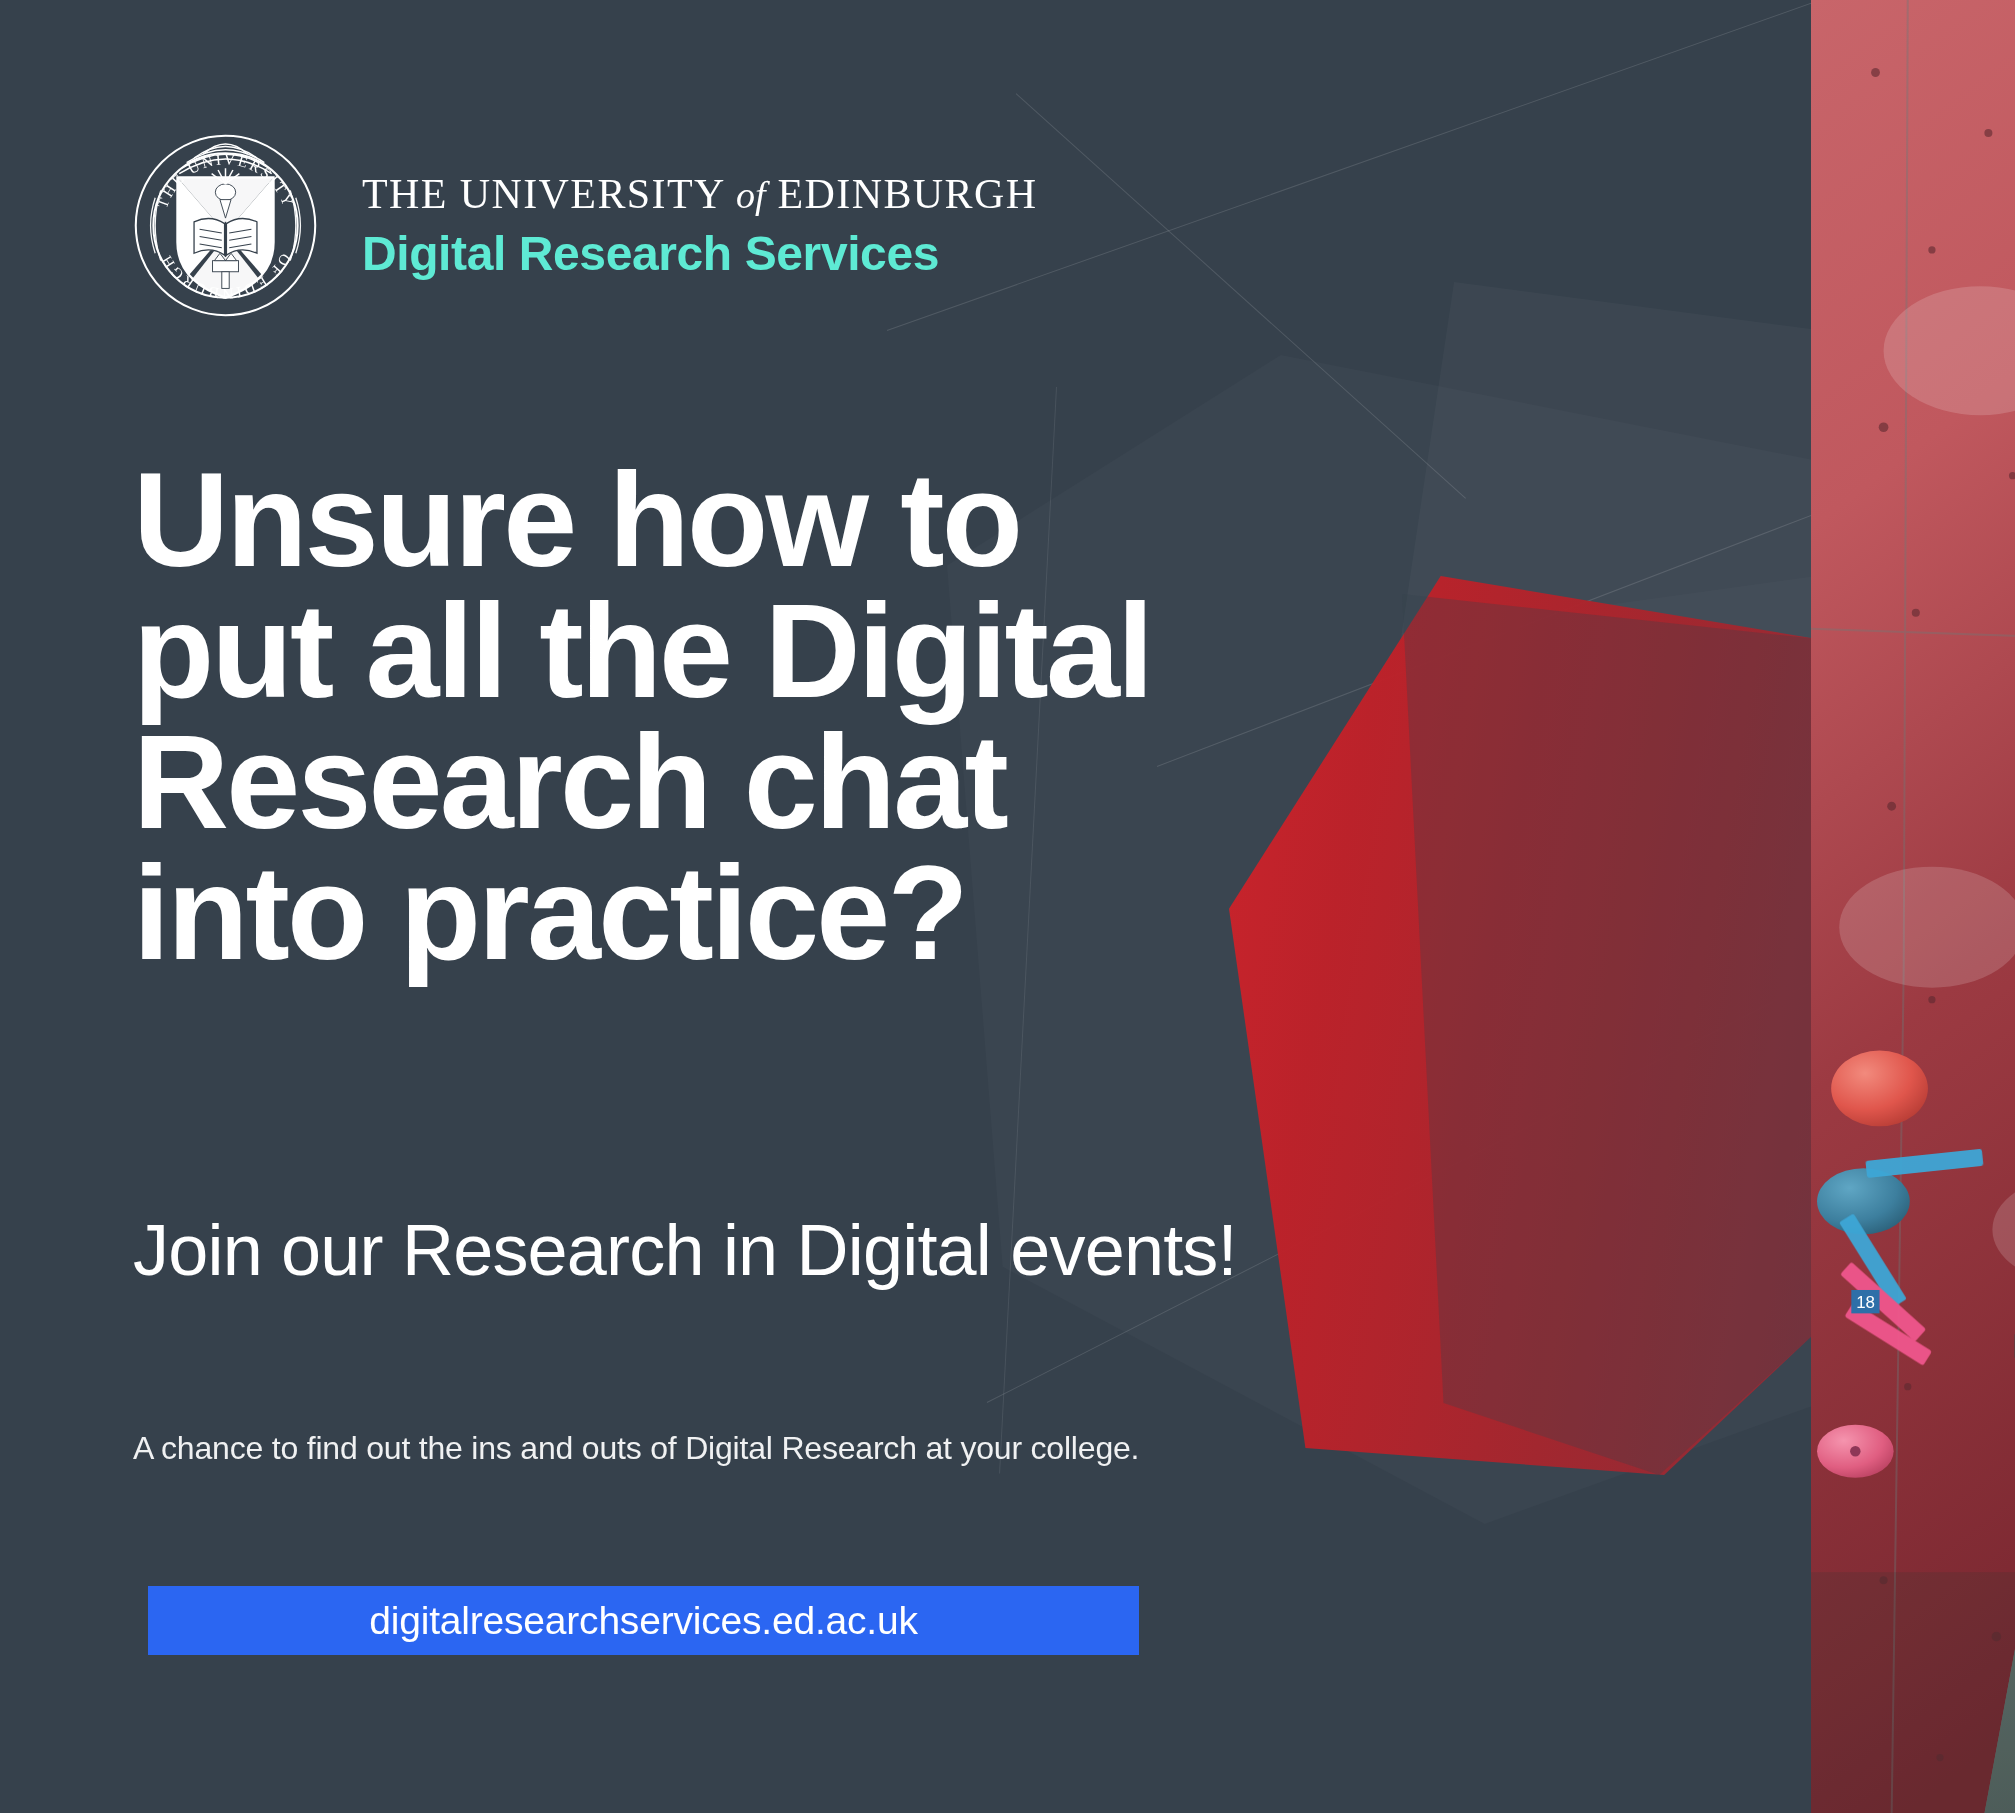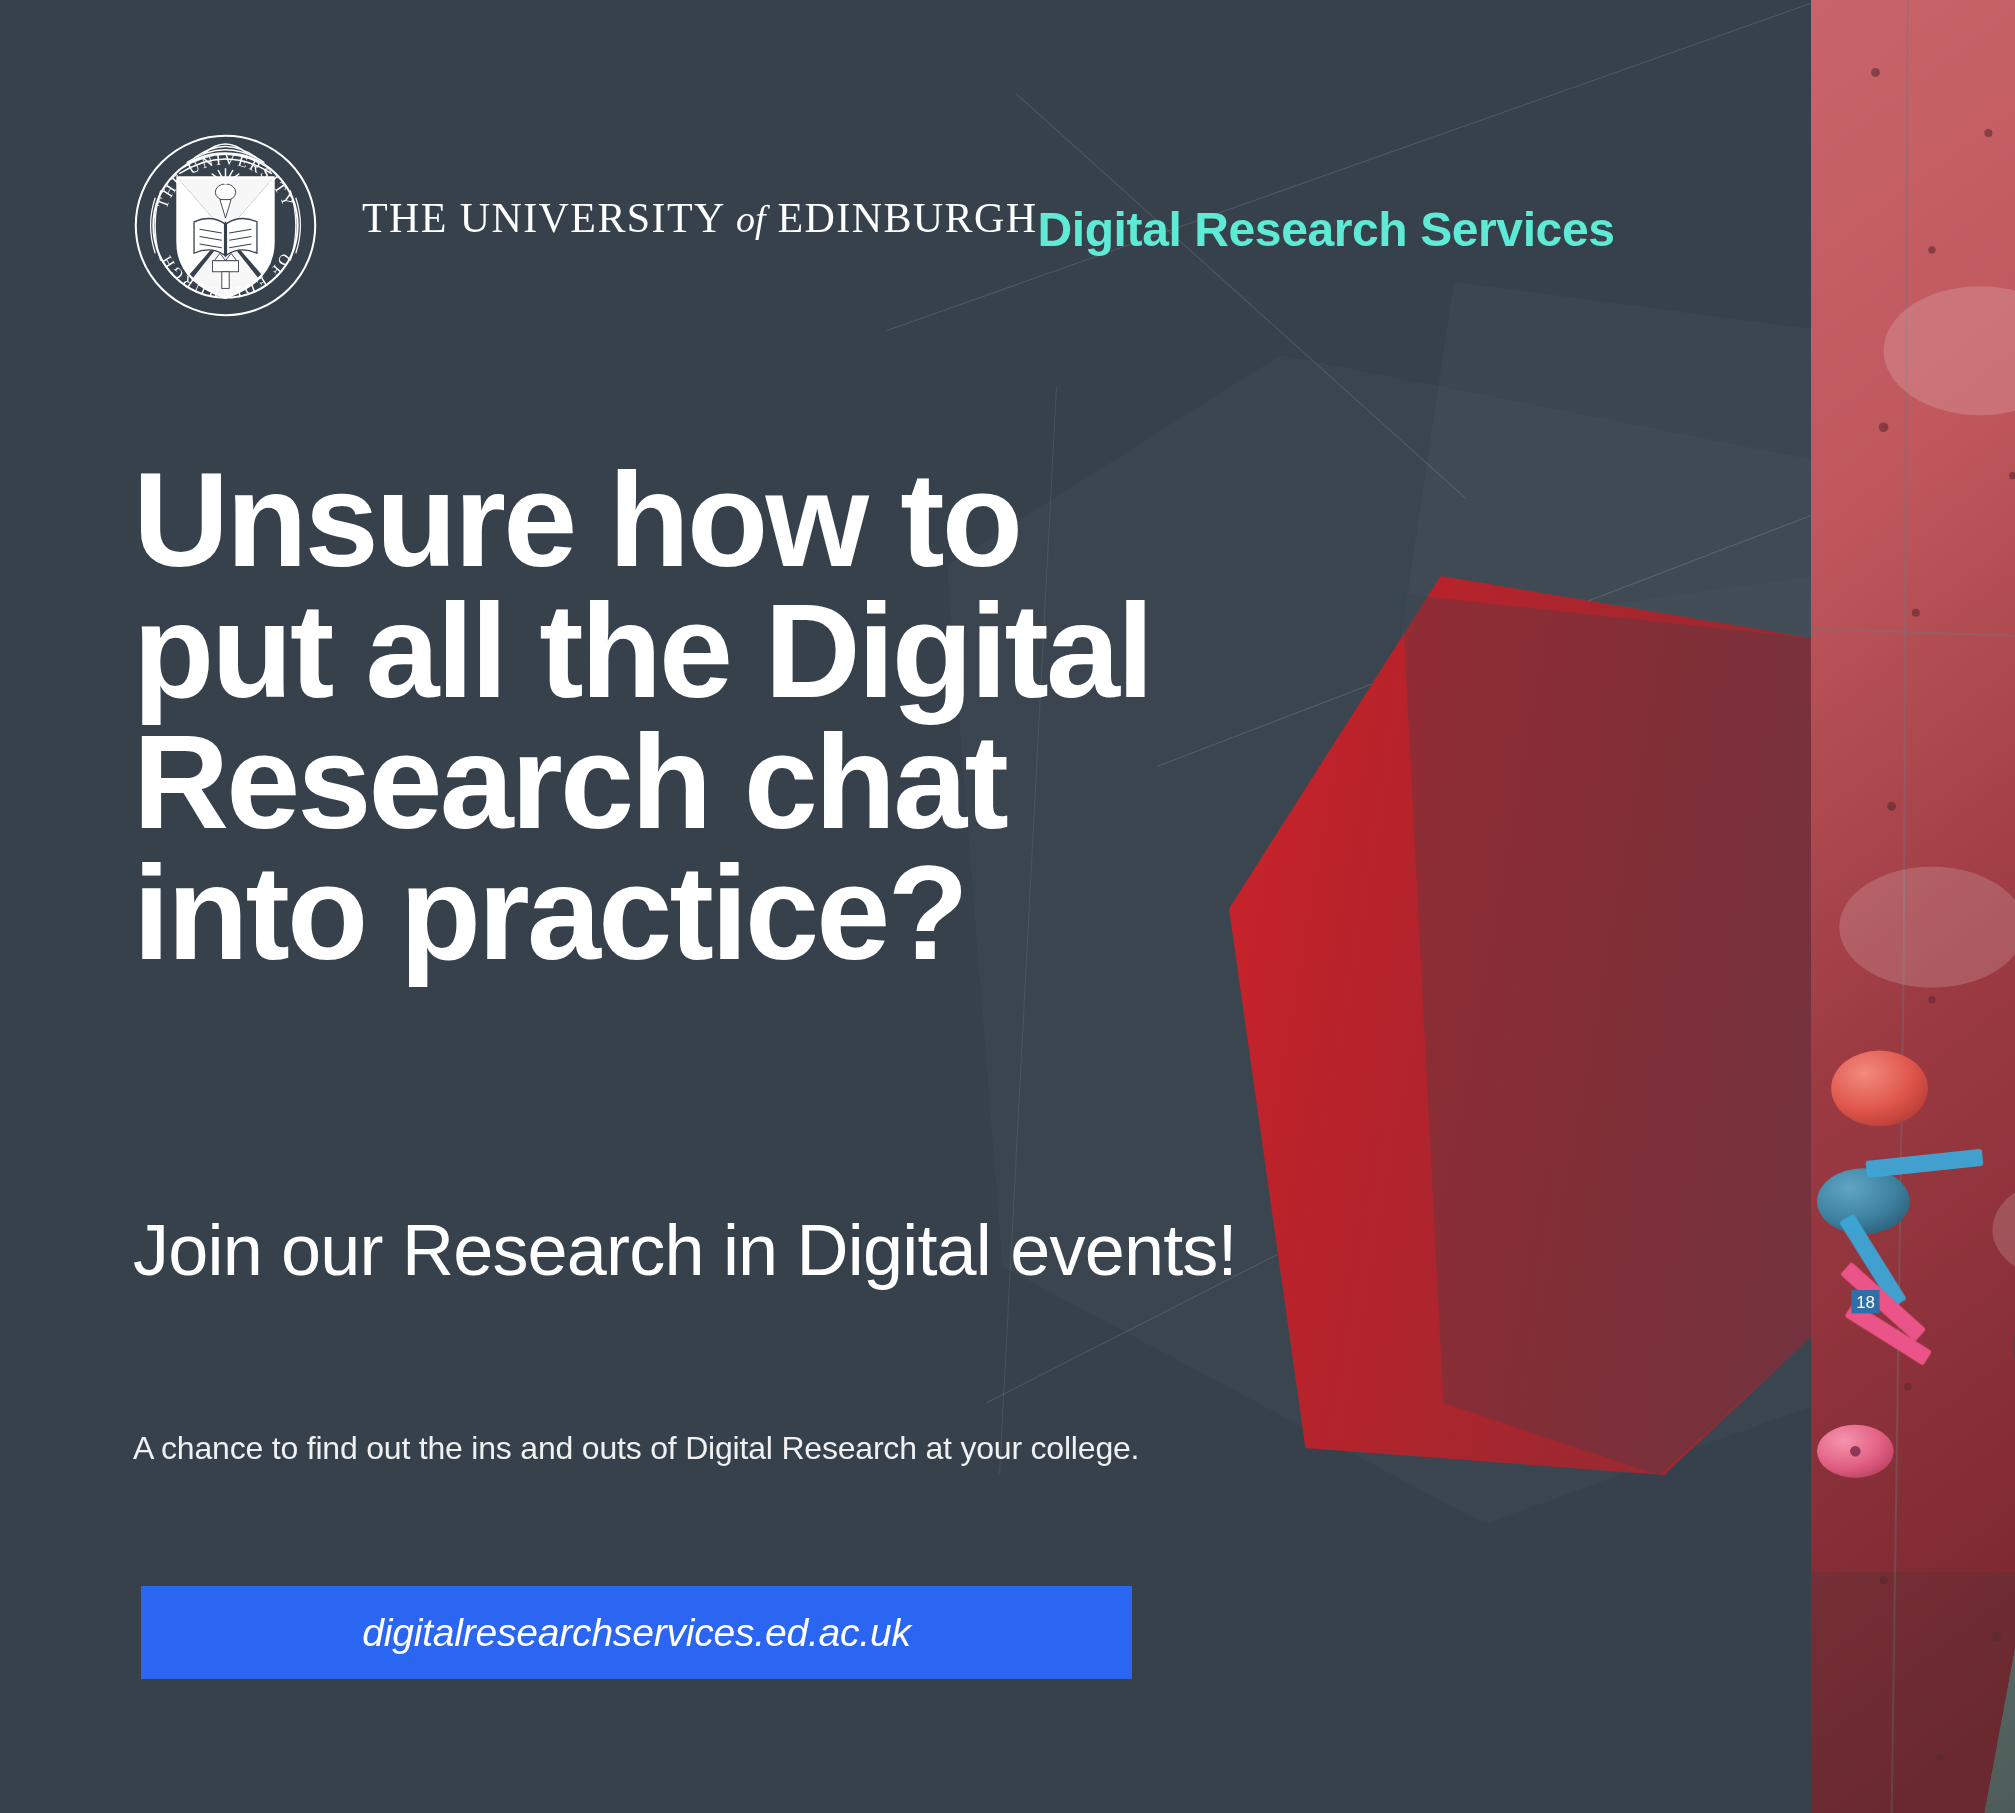--- a/index.html
+++ b/index.html
@@ -72,21 +72,21 @@
     clip-path:polygon(0% 2%, 100% 7%, 100% 84%, 62% 100%, 10% 92%);
   }
 
   
   .logo-block{
     position:absolute; left:133px; top:133px;
     display:flex; align-items:center; gap:44px;
     z-index:6;
   }
   .crest{ width:185px; height:185px; flex:none; }
-  .wordmark{ display:flex; flex-direction:row; justify-content:center; }
+  .wordmark{ display:flex; flex-direction:column; justify-content:center; }
   .wm-uni{
     font-family:"Liberation Serif", serif;
     font-size:42px;
     letter-spacing:1.4px;
     color:#ffffff;
     white-space:nowrap;
     line-height:1.14;
   }
   .wm-uni .of{ font-style:italic; font-size:38px; letter-spacing:0px; }
   .wm-drs{
@@ -130,27 +130,26 @@
     z-index:7;
     color:#f0f1f2;
     font-family:"Liberation Sans", sans-serif;
     font-size:32px;
     letter-spacing:-0.2px;
     white-space:nowrap;
   }
 
   
   .url-button{
-    position:absolute; left:141px; top:1586px;
-    width:991px; height:93px;
+    position:absolute; left:148px; top:1586px;
+    width:991px; height:69px;
     background:#2b66f2;
     display:flex; align-items:center; justify-content:center;
     z-index:8;
     cursor:pointer;
-    font-style:italic;
   }
   .url-button span{
     color:#ffffff;
     font-family:"Liberation Sans", sans-serif;
     font-size:39px;
     letter-spacing:-0.2px;
     white-space:nowrap;
   }
 
   

